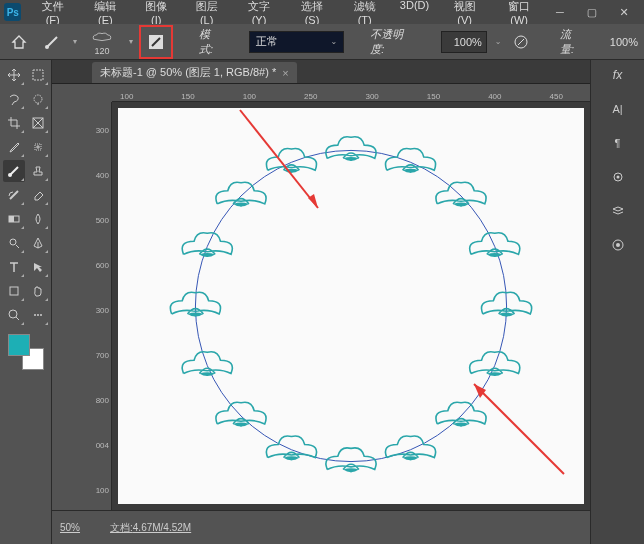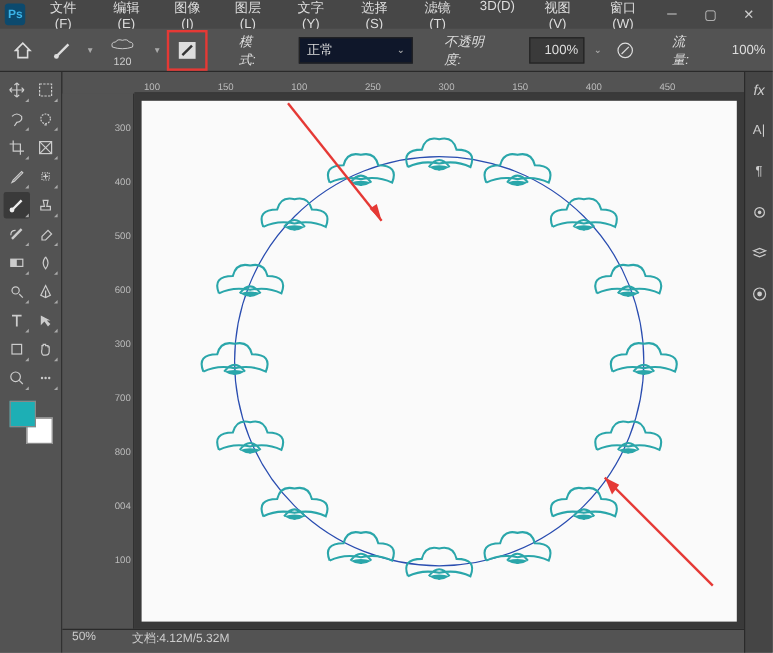--- a/index.html
+++ b/index.html
@@ -33,22 +33,22 @@
 .doc-area { flex: 1; display: flex; flex-direction: column; min-width: 0; }
 .tabbar { height: 24px; background: #3a3a3a; display: flex; align-items: flex-end; padding-left: 40px; border-bottom: 1px solid #222; }
 .doc-tab { background: #535353; padding: 3px 8px; font-size: 11px; color: #ddd; border-top-left-radius: 3px; border-top-right-radius: 3px; display: flex; align-items: center; gap: 6px; }
 .tab-close { font-size: 11px; color: #aaa; }
 .ruler-h { height: 18px; background: #535353; border-bottom: 1px solid #2a2a2a; display: flex; margin-left: 60px; font-size: 8px; color: #bbb; align-items: flex-end; gap: 48px; padding-left: 8px; overflow: hidden; }
 .canvas-row { flex: 1; display: flex; min-height: 0; }
 .ruler-v { width: 60px; background: #535353; border-right: 1px solid #2a2a2a; font-size: 8px; color: #bbb; display: flex; flex-direction: column; align-items: flex-end; padding-right: 2px; gap: 36px; padding-top: 24px; overflow: hidden; }
 .canvas-wrap { flex: 1; background: #3a3a3a; padding: 6px; display: flex; }
 .canvas { background: #fafafa; flex: 1; position: relative; overflow: hidden; }
 .arrow { position: absolute; pointer-events: none; }
-.statusbar { height: 20px; background: #535353; border-top: 1px solid #2a2a2a; display: flex; padding: 0 8px; gap: 30px; font-size: 10px; color: #ccc; }
-.right-panels { width: 24px; background: #454545; border-left: 1px solid #2a2a2a; display: flex; flex-direction: column; align-items: center; padding-top: 4px; gap: 12px; }
+.statusbar { height: 34px; background: #535353; border-top: 1px solid #2a2a2a; display: flex; align-items: center; padding: 0 8px; gap: 30px; font-size: 10px; color: #ccc; text-decoration: underline; }
+.right-panels { width: 54px; background: #454545; border-left: 1px solid #2a2a2a; display: flex; flex-direction: column; align-items: center; padding-top: 4px; gap: 12px; }
 .panel-icon { width: 22px; height: 22px; display: flex; align-items: center; justify-content: center; color: #ccc; }
 svg { display: block; }
 </style>
 </head>
 <body>
 
 <div class="app">
   <div class="titlebar">
     <div class="app-icon">Ps</div>
     <div class="menubar">
@@ -242,20 +242,26 @@
             </svg>
           </div>
       </div>
       <div class="swatch-area">
         <div class="swatch-back"></div>
         <div class="swatch-front"></div>
       </div>
     </div>
 
     <div class="doc-area">
+      <div class="tabbar">
+        <div class="doc-tab">
+          <span>未标题-1 @ 50% (图层 1, RGB/8#) *</span>
+          <span class="tab-close">×</span>
+        </div>
+      </div>
       <div class="ruler-h">
         <span>100</span>
           <span>150</span>
           <span>100</span>
           <span>250</span>
           <span>300</span>
           <span>150</span>
           <span>400</span>
           <span>450</span>
       </div>
@@ -348,21 +354,21 @@
               </svg>
             <svg class="arrow" style="right:10px;bottom:20px" width="120" height="110">
                 <line x1="110" y1="100" x2="20" y2="10" stroke="#e53935" stroke-width="2"></line>
                 <polygon points="20,10 32,16 26,24" fill="#e53935"></polygon>
               </svg>
           </div>
         </div>
       </div>
       <div class="statusbar">
         <span>50%</span>
-        <span><span>文档:</span><span>4.12M/5.32M</span></span>
+        <span><span>文档:</span><span>4.67M/4.52M</span></span>
       </div>
     </div>
 
     <div class="right-panels">
       <div class="panel-icon">
           <i style="font-style:italic;font-size:12px">fx</i>
         </div>
       <div class="panel-icon">A|</div>
       <div class="panel-icon">¶</div>
       <div class="panel-icon">

